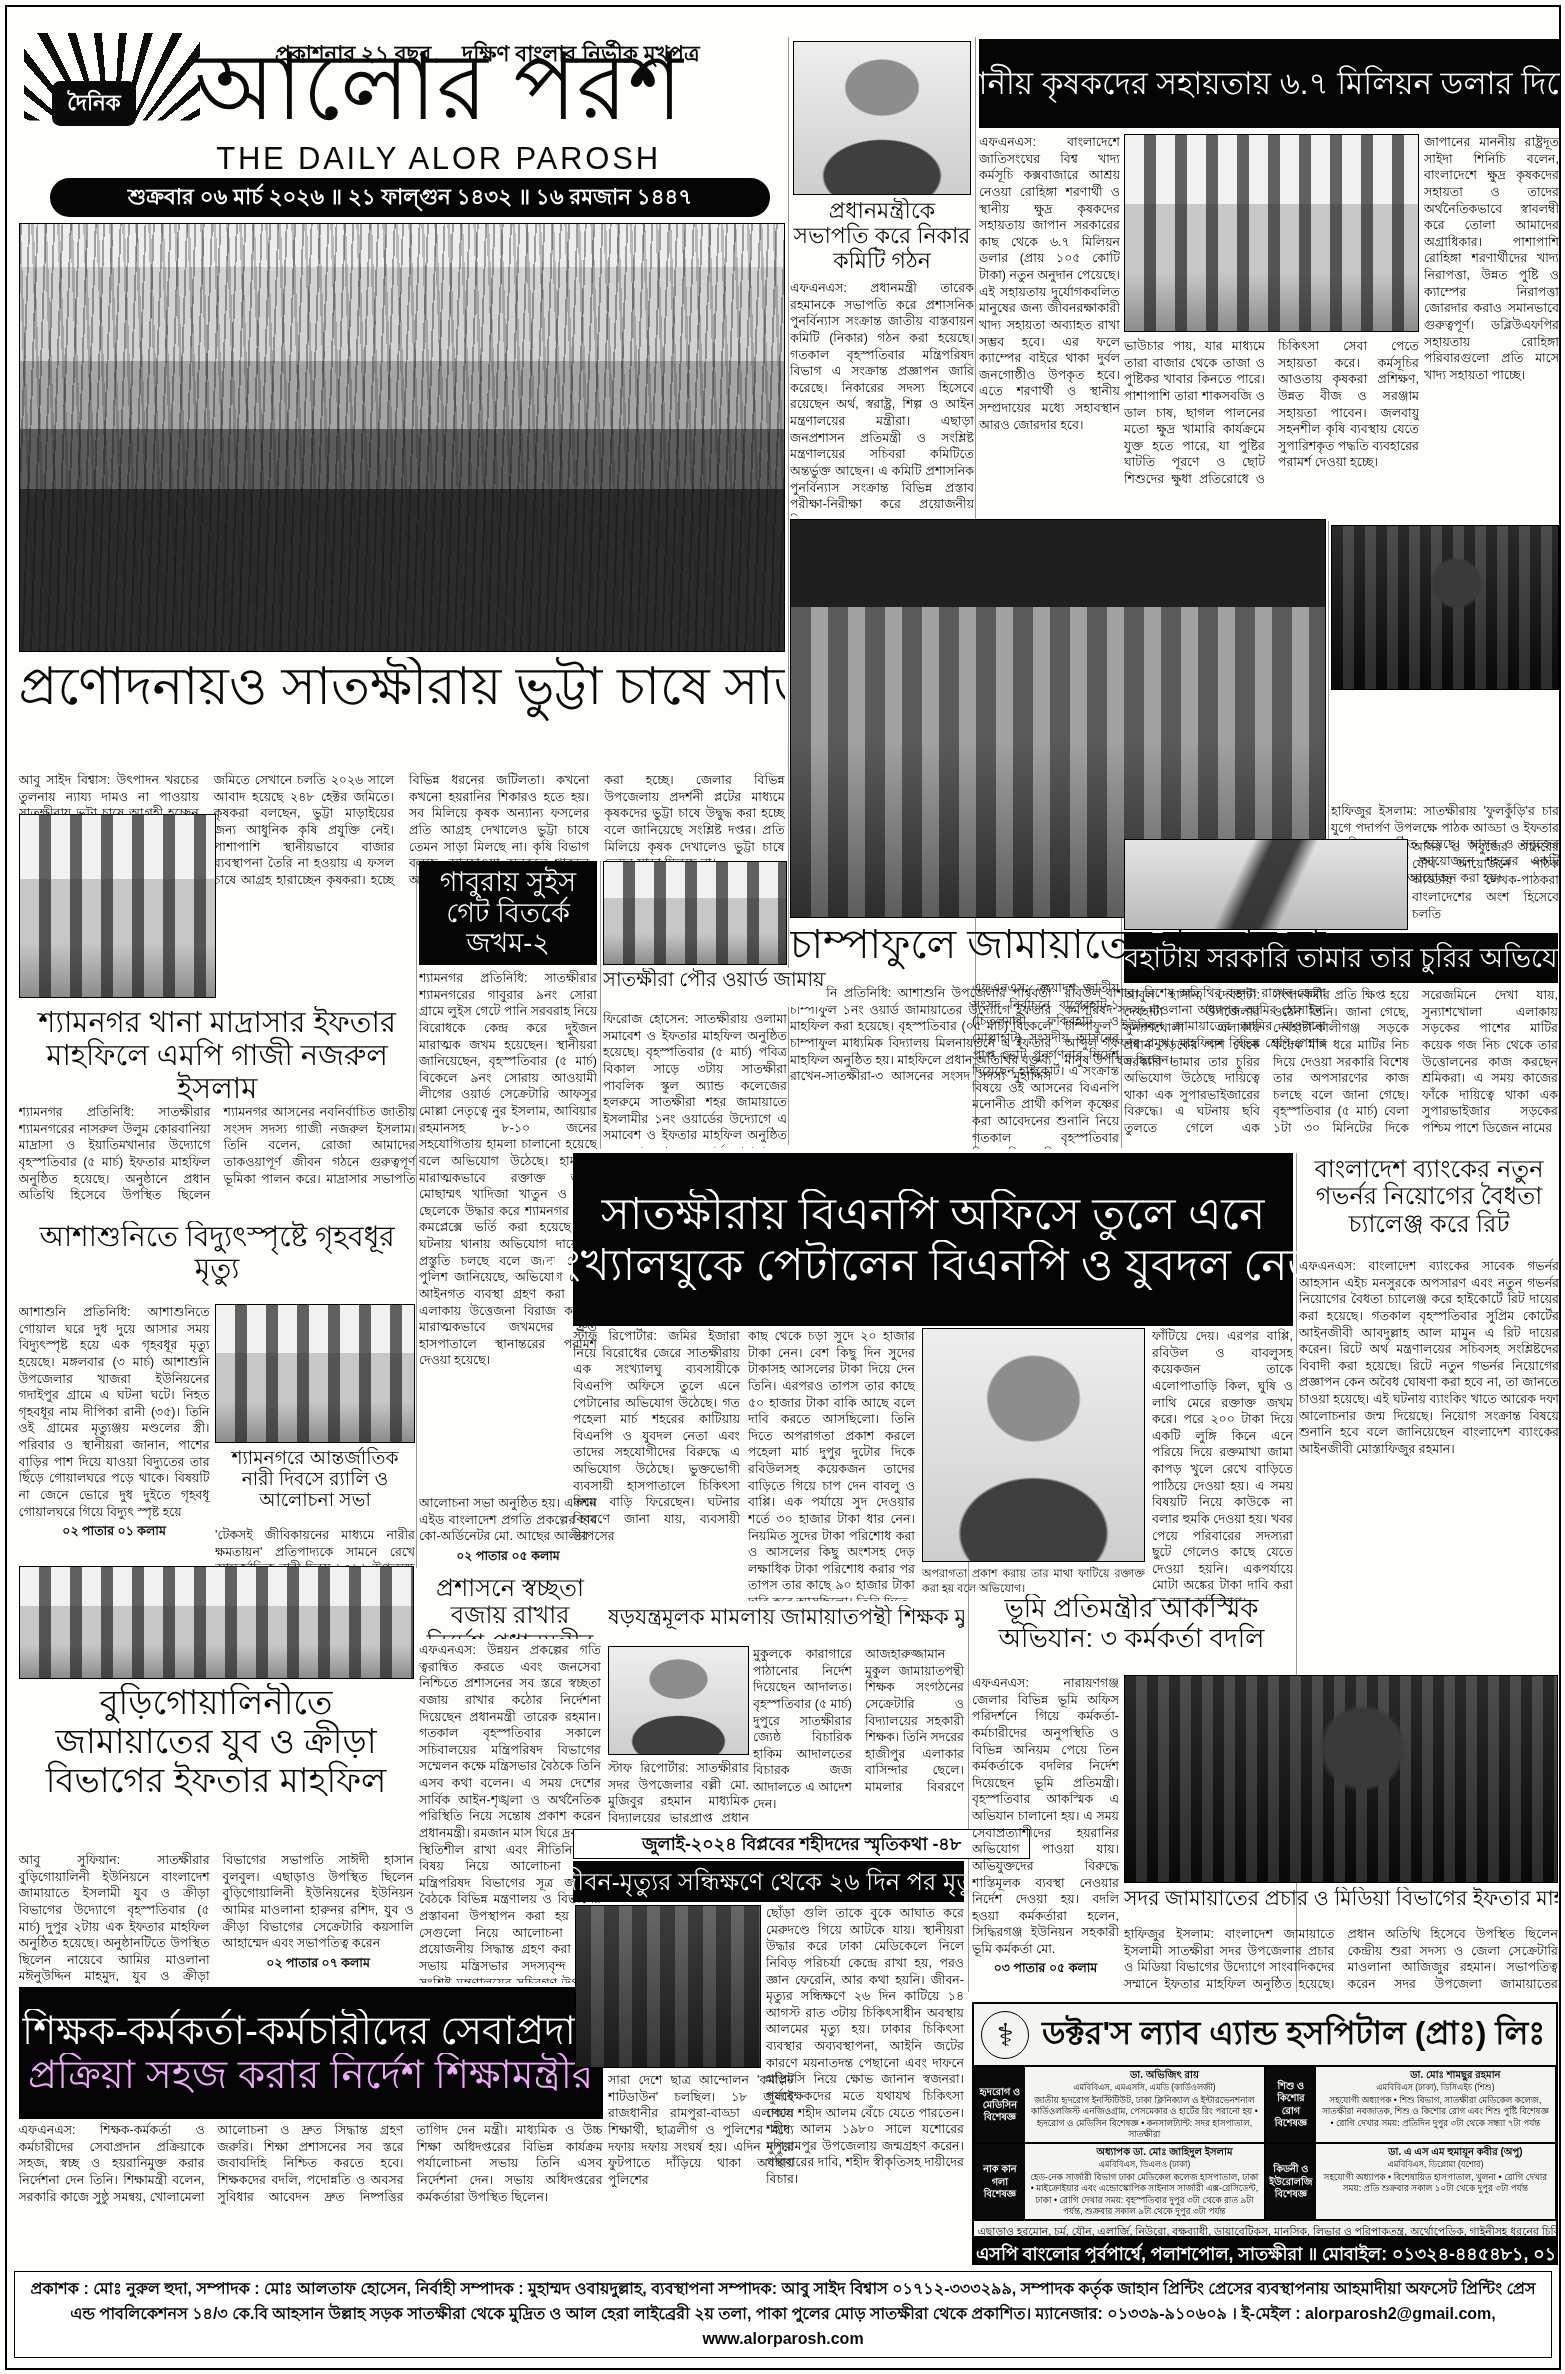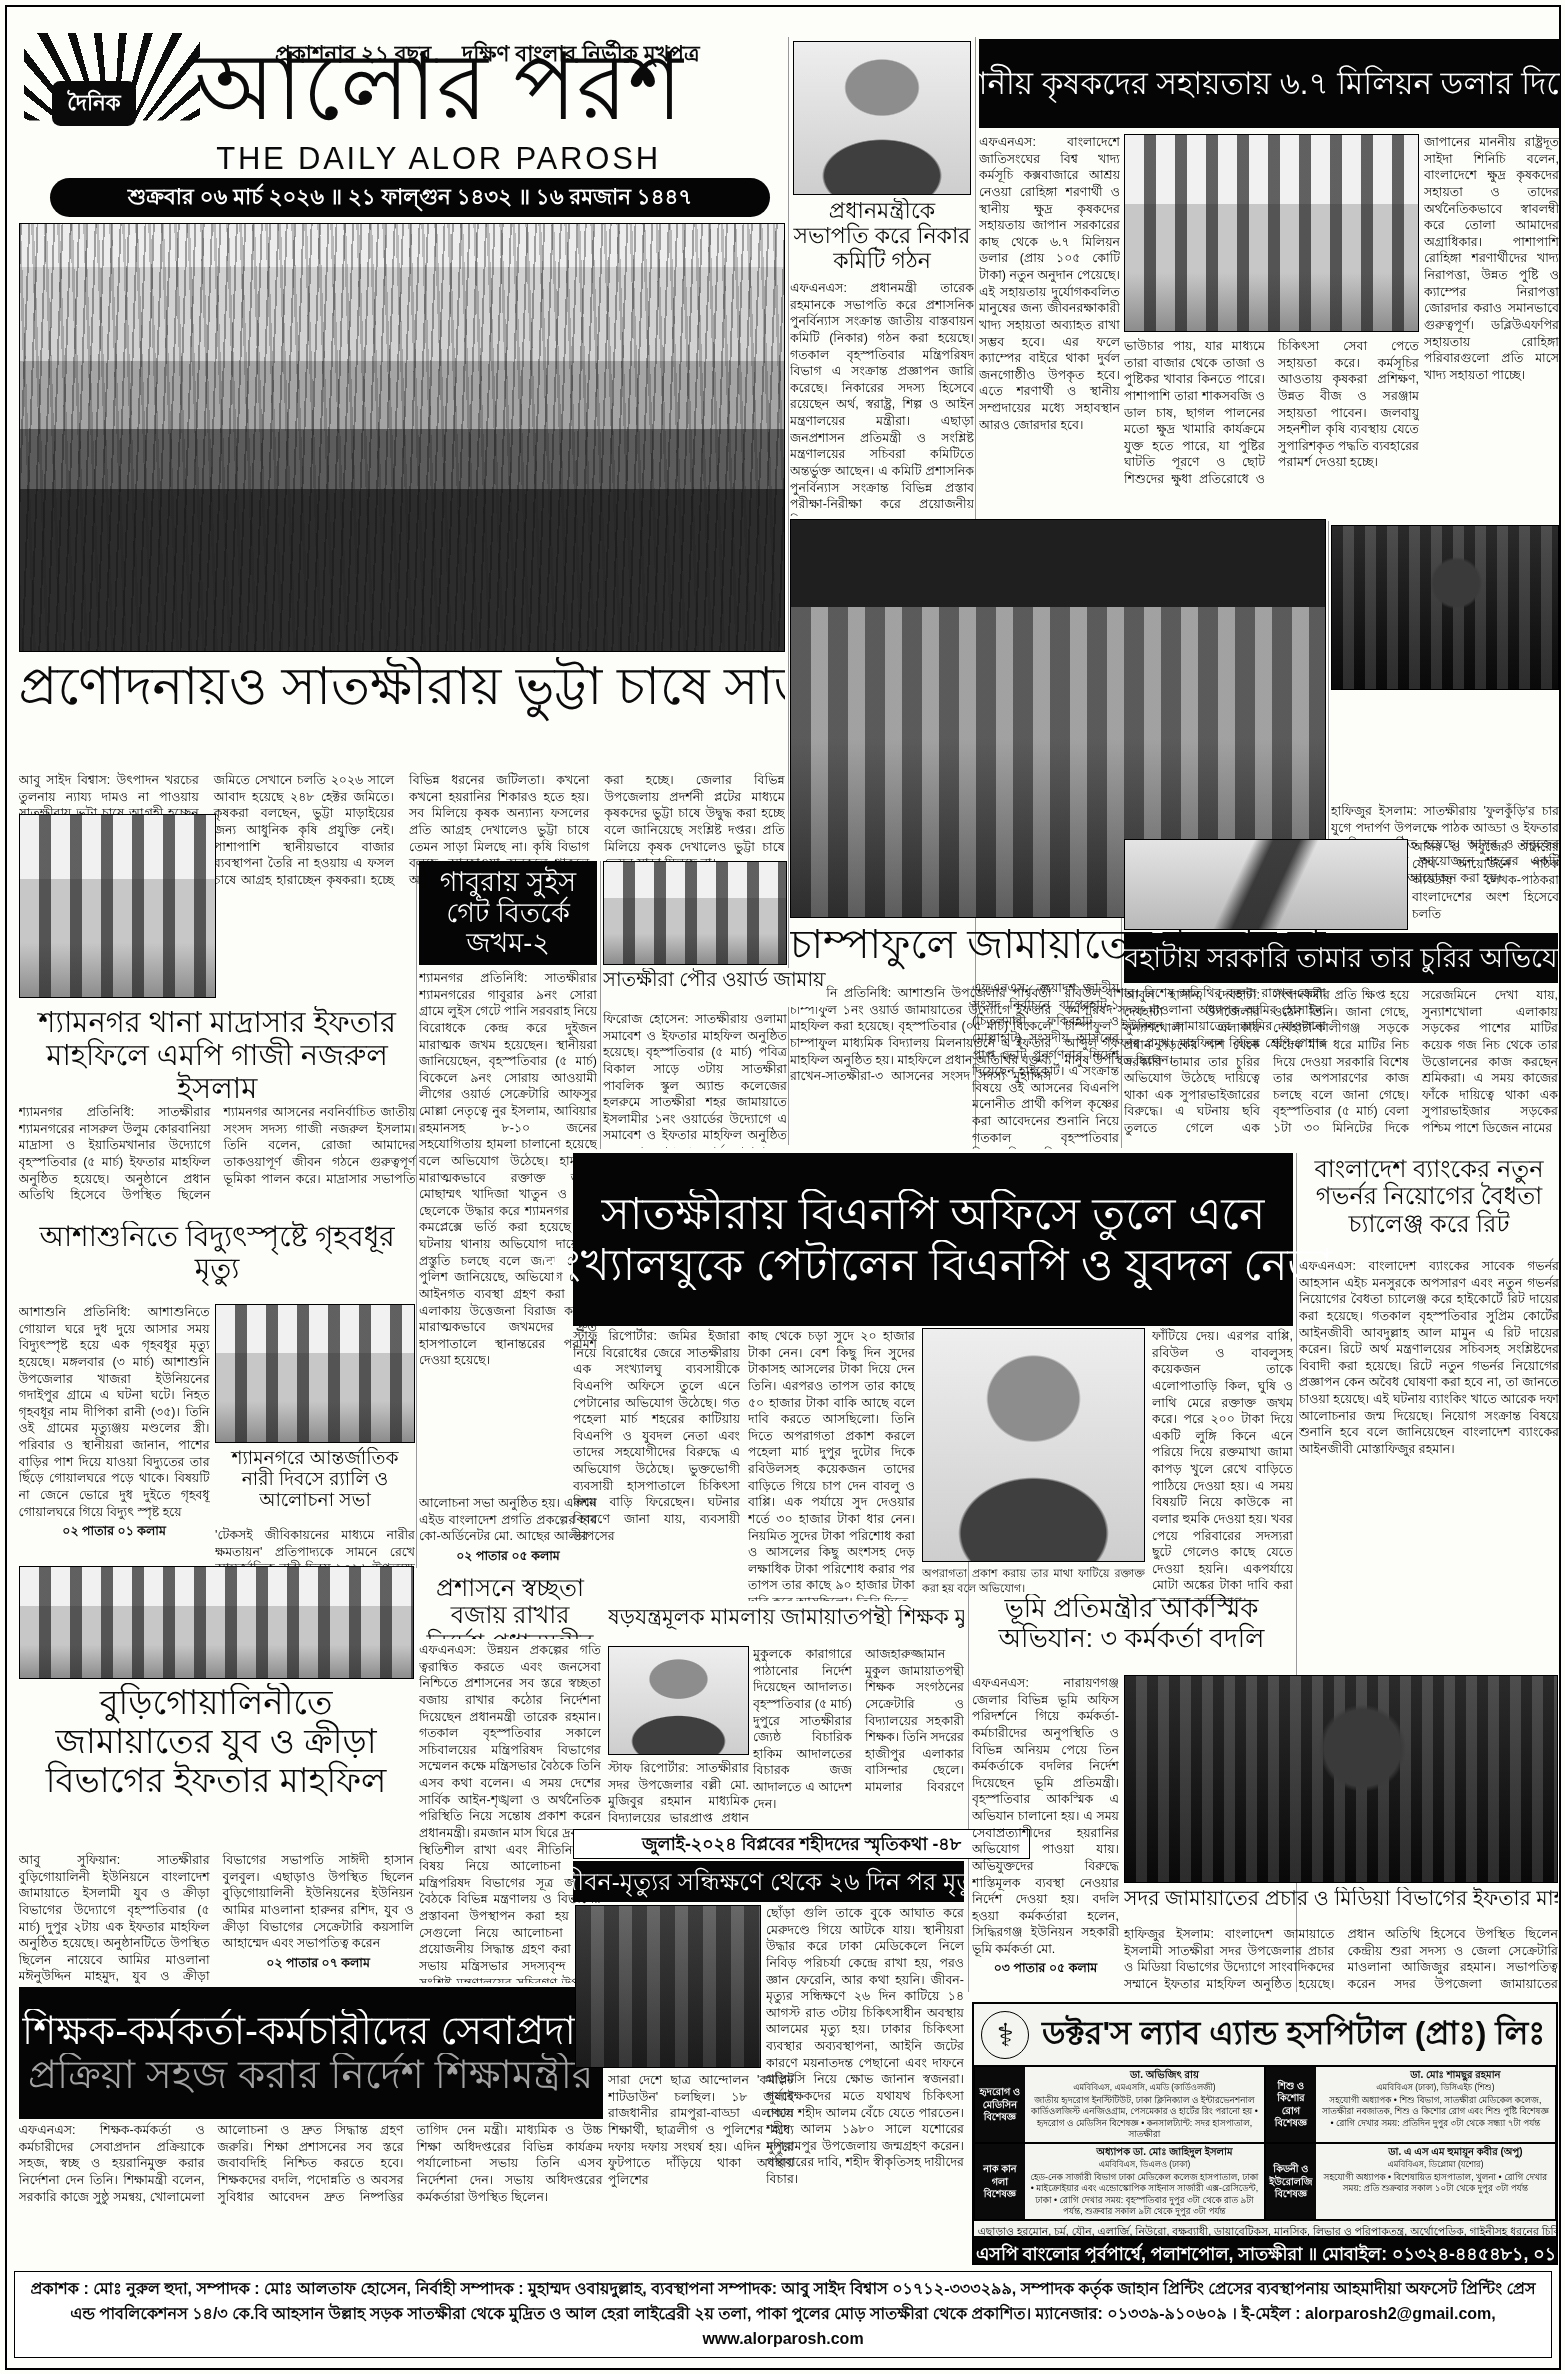--- a/index.html
+++ b/index.html
@@ -180,21 +180,21 @@
 
   <div class="abs ph p-room" style="left:18.6px;top:1566px;width:395px;height:113px;"></div>
   <div class="abs hl" style="left:18.6px;top:1683px;width:395px;height:137px;font-size:34px;">বুড়িগোয়ালিনীতে জামায়াতের যুব ও ক্রীড়া বিভাগের ইফতার মাহফিল</div>
   <div class="abs bt c2" style="left:18.6px;top:1824px;width:395px;height:160px;margin-top:28px;">
     <span>আবু সুফিয়ান: সাতক্ষীরার বুড়িগোয়ালিনী ইউনিয়নে বাংলাদেশ জামায়াতে ইসলামী যুব ও ক্রীড়া বিভাগের উদ্যোগে বৃহস্পতিবার (৫ মার্চ) দুপুর ২টায় এক ইফতার মাহফিল অনুষ্ঠিত হয়েছে। অনুষ্ঠানটিতে উপস্থিত ছিলেন নায়েবে আমির মাওলানা মঈনুউদ্দিন মাহমুদ, যুব ও ক্রীড়া বিভাগের সভাপতি সাঈদী হাসান বুলবুল। এছাড়াও উপস্থিত ছিলেন বুড়িগোয়ালিনী ইউনিয়নের ইউনিয়ন আমির মাওলানা হারুনর রশিদ, যুব ও ক্রীড়া বিভাগের সেক্রেটারি কয়সালি আহাম্মেদ এবং সভাপতিত্ব করেন</span>
     <div class="tag">০২ পাতার ০৭ কলাম</div>
   </div>
 
   <div class="abs inv" style="left:18.6px;top:1987px;width:584px;height:132px;display:flex;flex-direction:column;align-items:center;justify-content:center;">
     <div class="hl nw" style="font-size:39px;color:#fff;">শিক্ষক-কর্মকর্তা-কর্মচারীদের সেবাপ্রদান</div>
-    <div class="hl nw" style="font-size:39px;color:#a3a3a3;">প্রক্রিয়া সহজ করার নির্দেশ শিক্ষামন্ত্রীর</div>
+    <div class="hl nw" style="font-size:39px;color:#f0abfc;">প্রক্রিয়া সহজ করার নির্দেশ শিক্ষামন্ত্রীর</div>
   </div>
   <div class="abs bt c3" style="left:18.6px;top:2122px;width:584px;height:124px;">এফএনএস: শিক্ষক-কর্মকর্তা ও কর্মচারীদের সেবাপ্রদান প্রক্রিয়াকে সহজ, স্বচ্ছ ও হয়রানিমুক্ত করার নির্দেশনা দেন তিনি। শিক্ষামন্ত্রী বলেন, সরকারি কাজে সুষ্ঠু সমন্বয়, খোলামেলা আলোচনা ও দ্রুত সিদ্ধান্ত গ্রহণ জরুরি। শিক্ষা প্রশাসনের সব স্তরে জবাবদিহি নিশ্চিত করতে হবে। শিক্ষকদের বদলি, পদোন্নতি ও অবসর সুবিধার আবেদন দ্রুত নিষ্পত্তির তাগিদ দেন মন্ত্রী। মাধ্যমিক ও উচ্চ শিক্ষা অধিদপ্তরের বিভিন্ন কার্যক্রম পর্যালোচনা সভায় তিনি এসব নির্দেশনা দেন। সভায় অধিদপ্তরের কর্মকর্তারা উপস্থিত ছিলেন।</div>
 
   <div class="abs kickbox nw" style="left:573px;top:1829px;width:457px;height:30px;font-size:17.6px;line-height:28px;overflow:hidden;">জুলাই-২০২৪ বিপ্লবের শহীদদের স্মৃতিকথা -৪৮</div>
   <div class="abs inv hl nw" style="left:573px;top:1861px;width:391px;height:41px;font-size:24px;display:flex;align-items:center;justify-content:center;">জীবন-মৃত্যুর সন্ধিক্ষণে থেকে ২৬ দিন পর মৃত্যু</div>
   <div class="abs ph p-crowd" style="left:575px;top:1905px;width:186px;height:163px;"></div>
   <div class="abs bt" style="left:608px;top:2072px;width:186px;height:173px;">সারা দেশে ছাত্র আন্দোলন 'কমপ্লিট শাটডাউন' চলছিল। ১৮ জুলাই রাজধানীর রামপুরা-বাড্ডা এলাকায় শিক্ষার্থী, ছাত্রলীগ ও পুলিশের মধ্যে দফায় দফায় সংঘর্ষ হয়। এদিন দুপুরে ফুটপাতে দাঁড়িয়ে থাকা অবস্থায় পুলিশের</div>
   <div class="abs bt" style="left:766px;top:1905px;width:198px;height:339px;">ছোঁড়া গুলি তাকে বুকে আঘাত করে মেরুদণ্ডে গিয়ে আটকে যায়। স্থানীয়রা উদ্ধার করে ঢাকা মেডিকেলে নিলে নিবিড় পরিচর্যা কেন্দ্রে রাখা হয়, পরও জ্ঞান ফেরেনি, আর কথা হয়নি। জীবন-মৃত্যুর সন্ধিক্ষণে ২৬ দিন কাটিয়ে ১৪ আগস্ট রাত ৩টায় চিকিৎসাধীন অবস্থায় আলমের মৃত্যু হয়। ঢাকার চিকিৎসা ব্যবস্থার অব্যবস্থাপনা, আইনি জটের কারণে ময়নাতদন্ত পেছানো এবং দাফনে গড়িমসি নিয়ে ক্ষোভ জানান স্বজনরা। পর্যবেক্ষকদের মতে যথাযথ চিকিৎসা পেলে শহীদ আলম বেঁচে যেতে পারতেন। শহীদ আলম ১৯৮০ সালে যশোরের মণিরামপুর উপজেলায় জন্মগ্রহণ করেন। পরিবারের দাবি, শহীদ স্বীকৃতিসহ দায়ীদের বিচার।</div>
 
   <div class="abs hl" style="left:972px;top:1594px;width:319px;height:78px;font-size:26px;">ভূমি প্রতিমন্ত্রীর আকস্মিক অভিযান: ৩ কর্মকর্তা বদলি</div>

